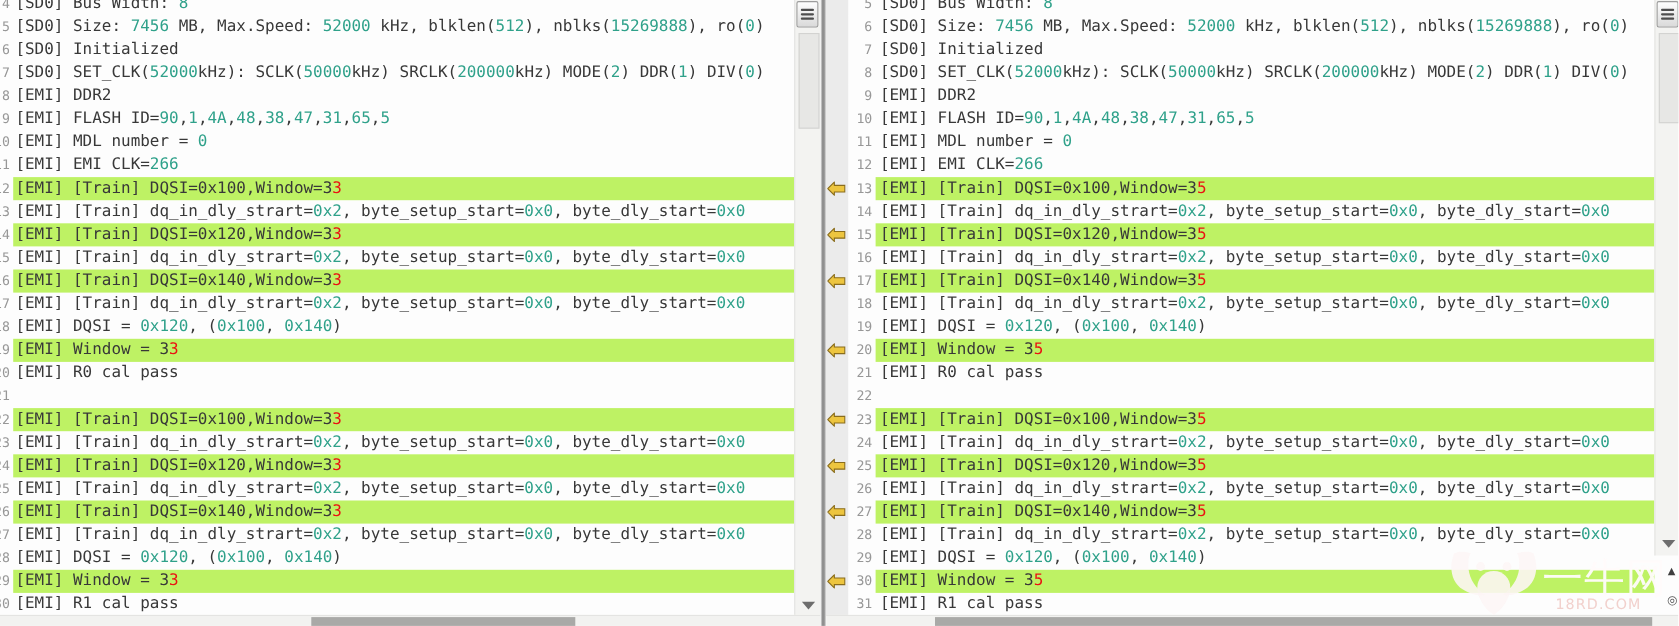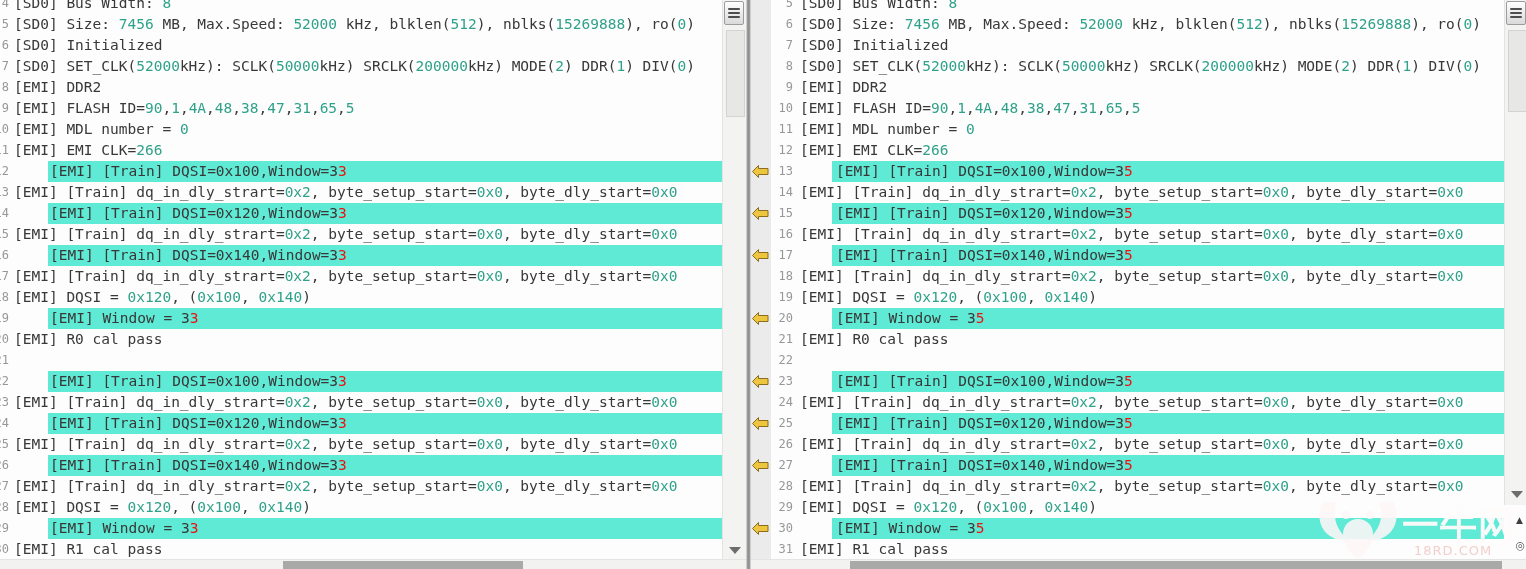--- a/index.html
+++ b/index.html
@@ -14,21 +14,21 @@
   .row{display:flex;height:21px;line-height:21px;white-space:pre;}
   .ln{flex:none;font-size:12px;color:#979797;position:relative;overflow:hidden;}
   #left-pane .ln{width:12px;}
   #right-pane .ln{width:25px;}
   .ln b{font-weight:normal;position:absolute;right:3px;top:0;}
   .acell{flex:none;width:20px;background:#ebebeb;position:relative;}
   .acell svg{position:absolute;left:1px;top:4px;}
   .gutter-bg{position:absolute;left:0;top:0;width:20px;height:559px;background:#ebebeb;}
   .txt{flex:1;padding-left:2px;}
   #right-pane .txt{padding-left:4px;}
-  .row.chg .txt{background:#5eead4;margin-left:36px;}
+  .row.chg .txt{background:#bef264;}
   .c-d{color:#383838;}
   .c-n{color:#2fa18a;}
   .c-r{color:#ea1212;}
   
   .vscroll{position:absolute;top:0;width:24px;background:#f3f3f1;border-left:1px solid #e3e3e1;}
   #left-vscroll{left:722px;height:559px;}
   #right-vscroll{left:753px;height:505px;}
   .grip{position:absolute;top:1px;left:1px;width:20px;height:24px;background:linear-gradient(#fefefe,#dadada);
         border:1px solid #9c9c9c;border-radius:2px;box-sizing:border-box;padding-top:4px;cursor:pointer;}
   .grip i{display:block;height:2px;background:#4d4d4d;margin:2px 3px;border-radius:1px;}
@@ -44,21 +44,21 @@
   #right-hscroll{left:0;width:775px;}
   .hthumb{position:absolute;top:1px;height:8px;background:#a9a9a7;cursor:pointer;}
   #left-hthumb{left:283px;width:240px;}
   #right-hthumb{left:99px;width:652px;}
   
   #divider{position:absolute;left:746px;top:0;width:5px;height:569px;
            background:linear-gradient(90deg,#e6e6e6,#8f8f8f 35%,#8f8f8f 65%,#e6e6e6);}
   
   #watermark{position:absolute;right:0;bottom:0;width:210px;height:84px;pointer-events:none;
              font-family:"DejaVu Sans",sans-serif;}
-  #wm-title{position:absolute;left:86px;top:16px;font-size:37px;font-weight:bold;
+  #wm-title{position:absolute;left:86px;top:16px;font-size:37px;font-weight:normal;
             color:rgba(255,251,251,0.95);letter-spacing:1px;white-space:nowrap;}
   #wm-sub{position:absolute;left:98px;top:58px;font-size:13px;color:rgba(240,203,198,0.9);letter-spacing:1px;}
   #wm-logo{position:absolute;left:0;top:16px;opacity:0.93;}
   .wm-mini{position:absolute;color:#3f3f3f;font-family:"DejaVu Sans",sans-serif;}
   #wm-mini-up{right:3px;top:30px;font-size:9px;}
   #wm-mini-target{right:1px;top:54px;font-size:11px;color:#555;}
 </style>
 </head>
 <body>
 

